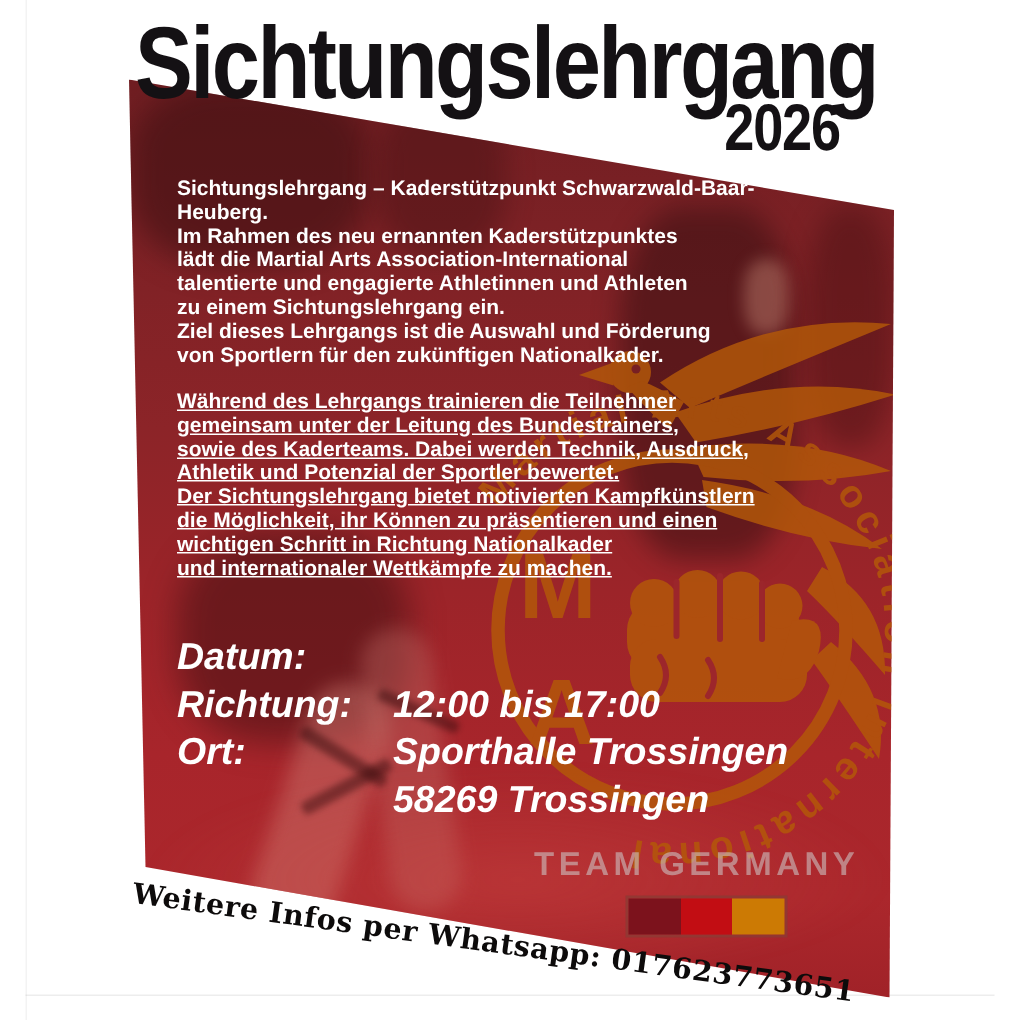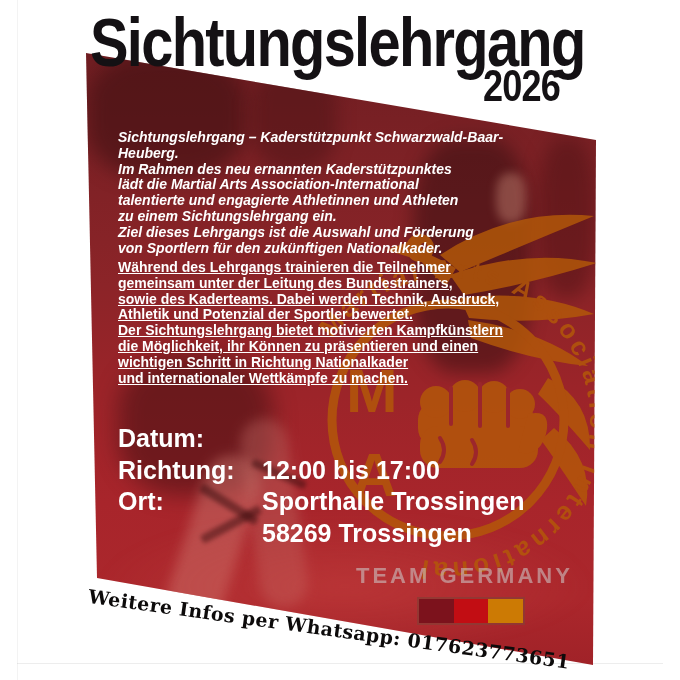--- a/index.html
+++ b/index.html
@@ -47,23 +47,23 @@
   }
   .year{
     position:absolute;right:120px;top:64px;margin:0;color:#141114;
     font-size:44px;line-height:1;font-weight:800;letter-spacing:-1px;
     transform:scaleX(.82);transform-origin:right top;
   }
   .para{
     position:absolute;left:118px;width:445px;color:#ffffff;font-weight:700;
     font-size:14px;line-height:15.8px;white-space:pre-line;letter-spacing:0;
   }
-  .p1{top:130px;font-style:italic;}
+  .p1{top:118px;}
   .p2{top:260px;text-decoration:underline;}
-  .details{position:absolute;left:118px;top:423px;width:450px;color:#fff;font-weight:700;font-size:25px;line-height:31.5px;}
+  .details{position:absolute;left:118px;top:423px;width:450px;color:#fff;font-weight:700;font-size:25px;line-height:31.5px;font-style:italic;}
   .drow{display:flex;}
   .dlabel{width:144px;flex:none;}
   .dvalue{flex:1;}
   .team{
     position:absolute;left:356px;top:563px;color:var(--team-gray);
     font-size:22px;font-weight:700;letter-spacing:3px;white-space:nowrap;
   }
   .flag{
     position:absolute;left:417px;top:597px;width:104px;height:24px;
     border:2px solid rgba(142,58,52,.85);display:flex;box-sizing:content-box;

